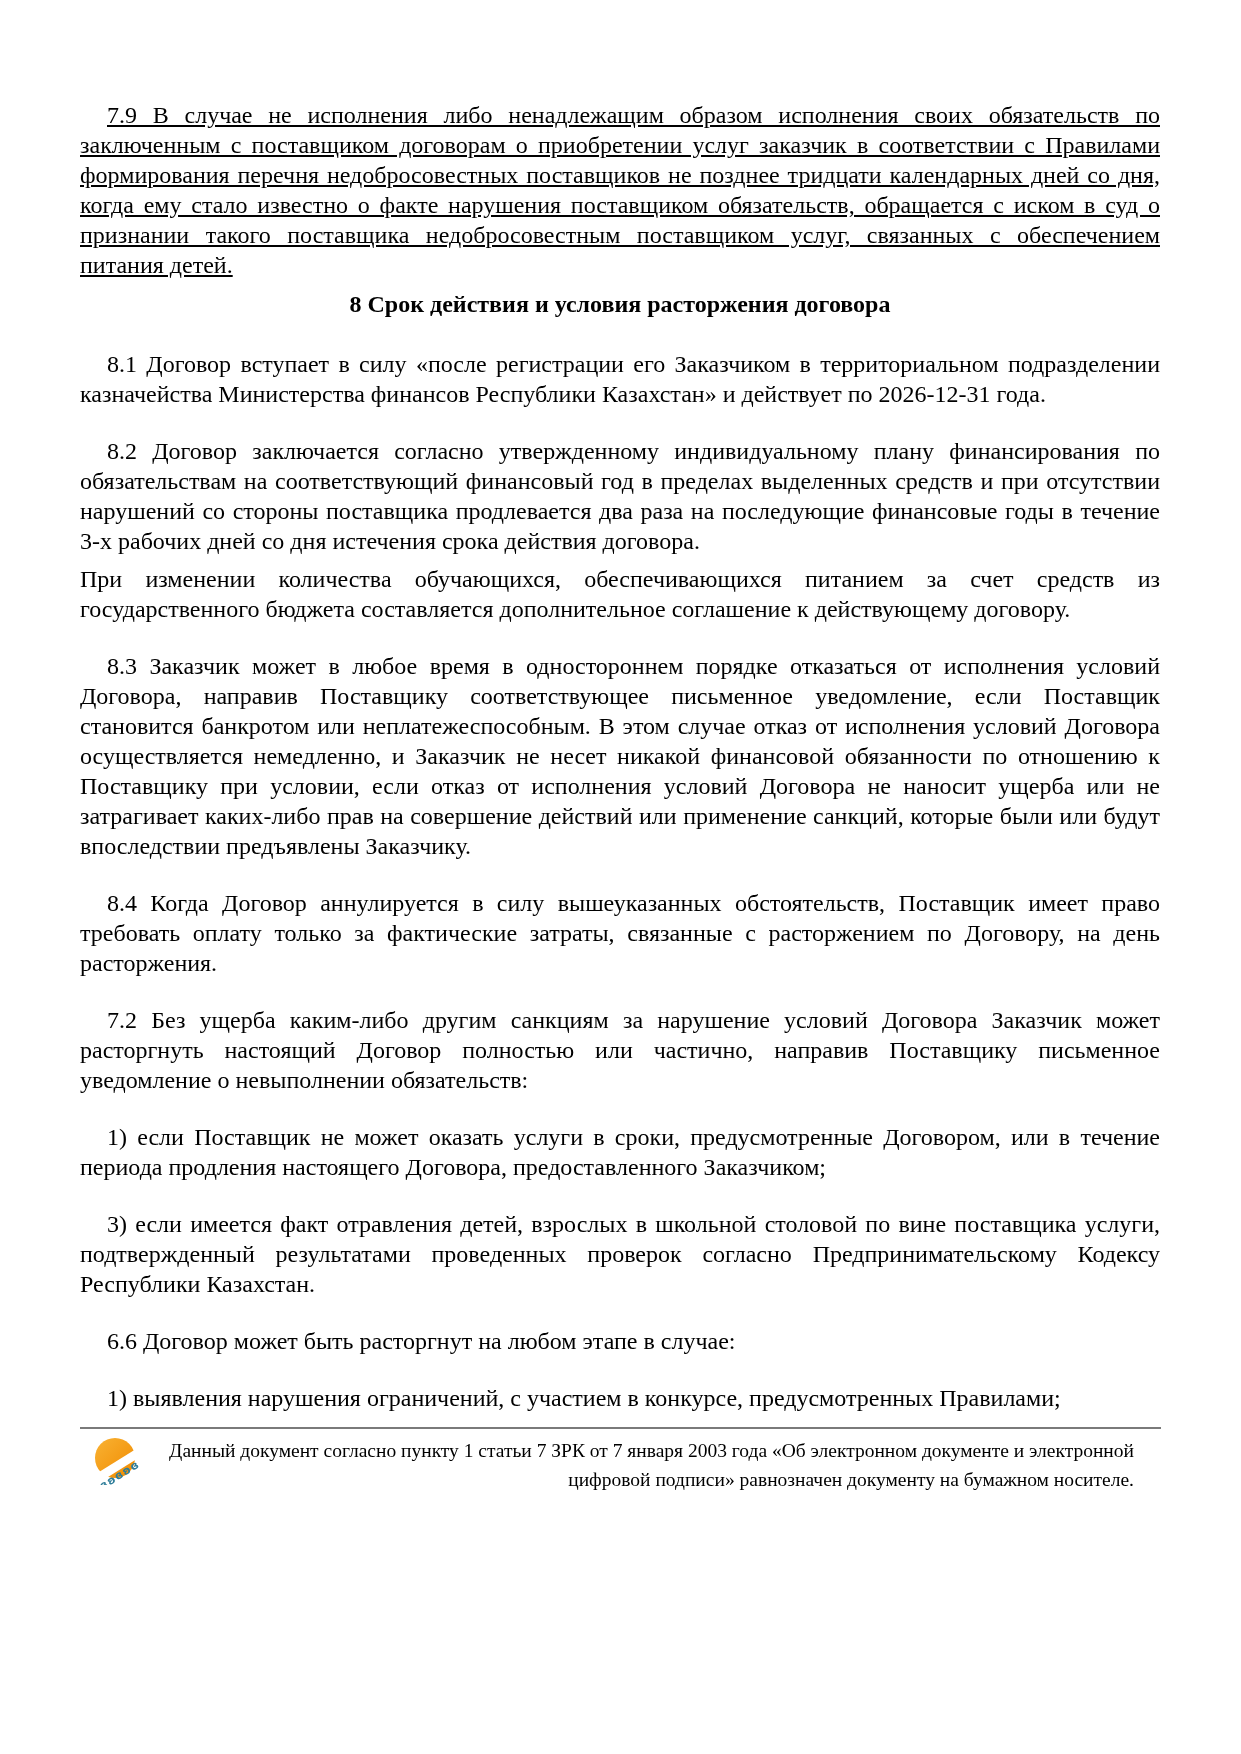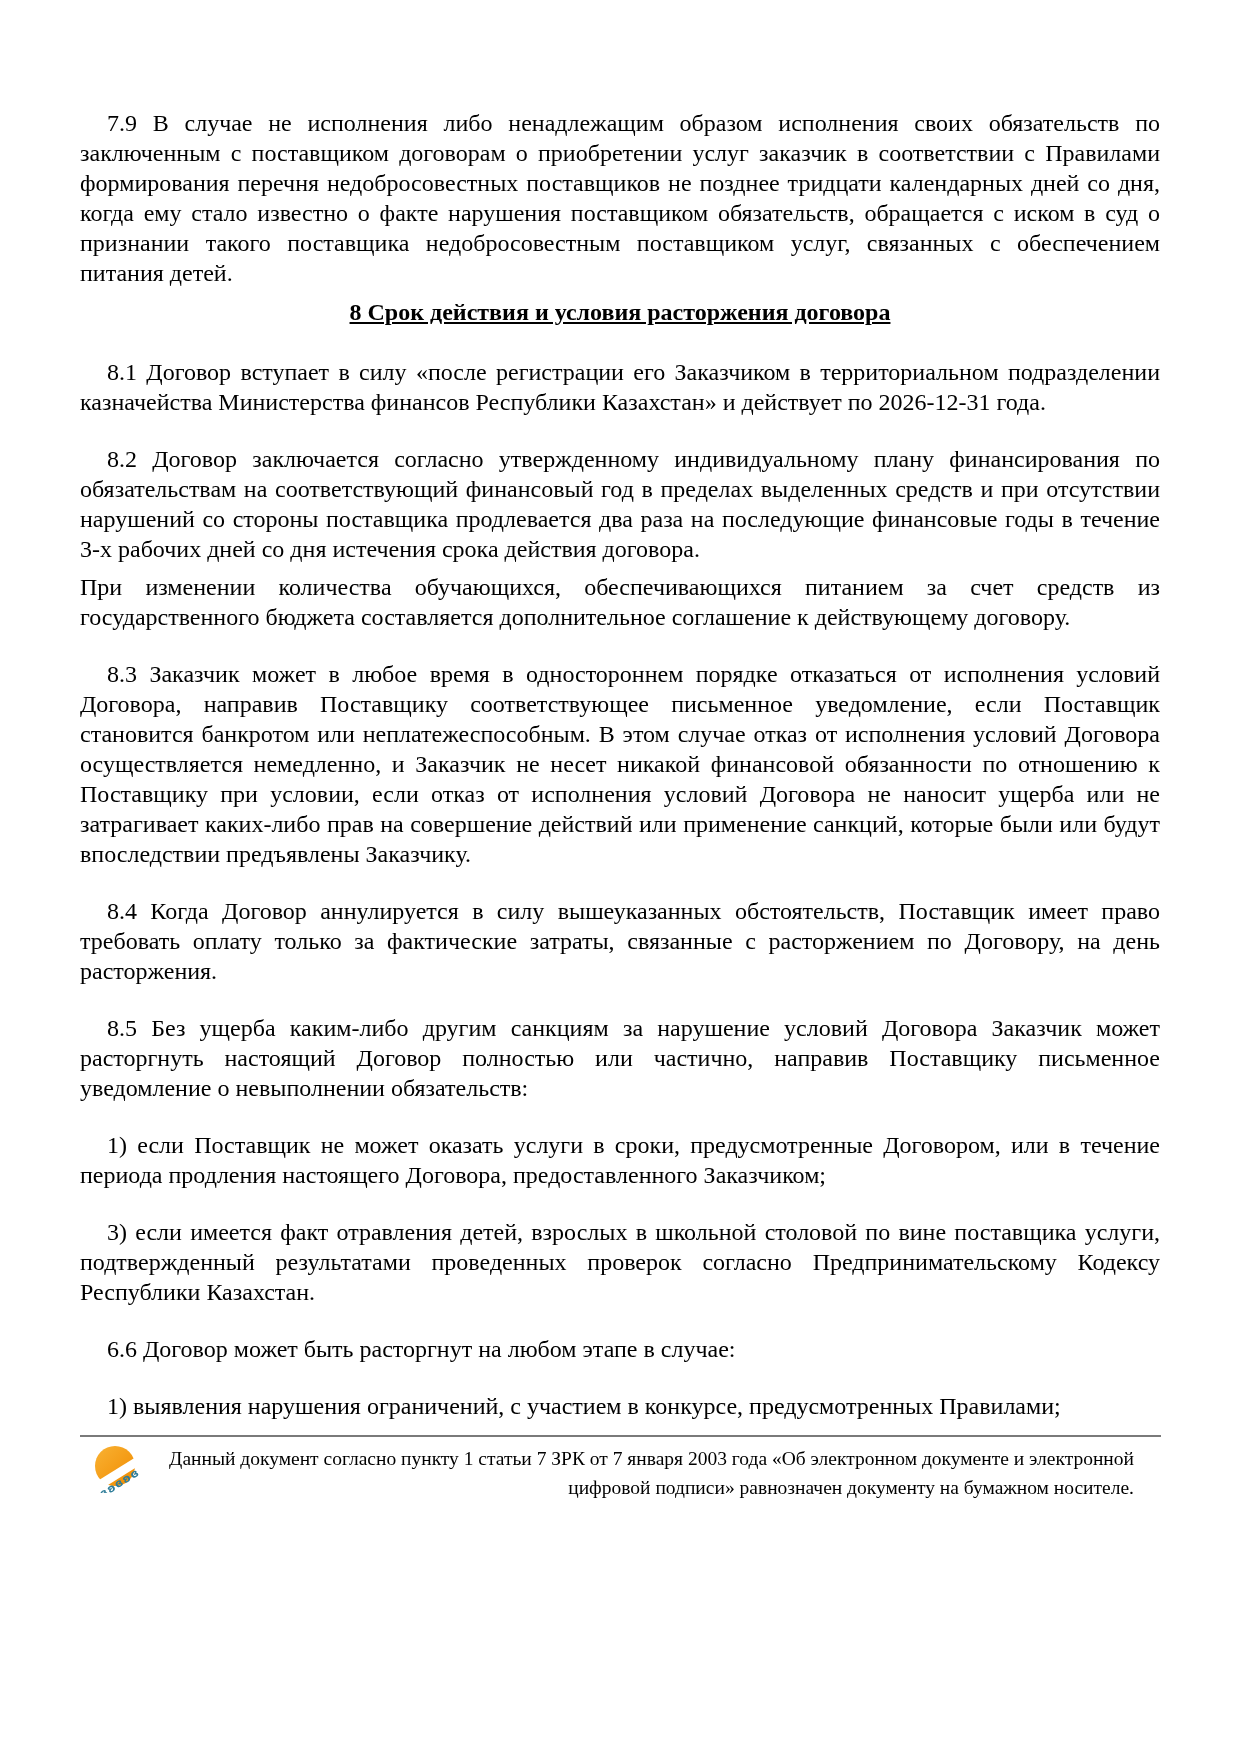--- a/index.html
+++ b/index.html
@@ -18,34 +18,34 @@
     padding: 96px 81px 0 80px;
     font-size: 24px;
     line-height: 30px;
     text-align: justify;
   }
   .para {
     margin: 27px 0 0 0;
     text-indent: 27px;
   }
   .para.first {
-    margin-top: 12px;
+    margin-top: 4px;
+    text-decoration: underline;
   }
   .para.cont {
     margin-top: 8px;
     text-indent: 0;
   }
   .heading {
     margin: 9px 0 30px 0;
     text-align: center;
     text-indent: 0;
     font-weight: bold;
     font-size: 24px;
     line-height: 30px;
-    text-decoration: underline;
   }
   .footer {
     margin: 14px 80px 0 80px;
     border-top: 2px solid #7a7a7a;
     padding-top: 7px;
     display: flex;
     align-items: flex-start;
     gap: 9px;
   }
   .footer .logo {
@@ -65,21 +65,21 @@
 <body>
 
 <div class="doc">
   <p class="para first">7.9 В случае не исполнения либо ненадлежащим образом исполнения своих обязательств по заключенным с поставщиком договорам о приобретении услуг заказчик в соответствии с Правилами формирования перечня недобросовестных поставщиков не позднее тридцати календарных дней со дня, когда ему стало известно о факте нарушения поставщиком обязательств, обращается с иском в суд о признании такого поставщика недобросовестным поставщиком услуг, связанных с обеспечением питания детей.</p>
   <p class="heading">8 Срок действия и условия расторжения договора</p>
   <p class="para">8.1 Договор вступает в силу «после регистрации его Заказчиком в территориальном подразделении казначейства Министерства финансов Республики Казахстан» и действует по 2026-12-31 года.</p>
   <p class="para">8.2 Договор заключается согласно утвержденному индивидуальному плану финансирования по обязательствам на соответствующий финансовый год в пределах выделенных средств и при отсутствии нарушений со стороны поставщика продлевается два раза на последующие финансовые годы в течение 3-х рабочих дней со дня истечения срока действия договора.</p>
   <p class="para cont">При изменении количества обучающихся, обеспечивающихся питанием за счет средств из государственного бюджета составляется дополнительное соглашение к действующему договору.</p>
   <p class="para">8.3 Заказчик может в любое время в одностороннем порядке отказаться от исполнения условий Договора, направив Поставщику соответствующее письменное уведомление, если Поставщик становится банкротом или неплатежеспособным. В этом случае отказ от исполнения условий Договора осуществляется немедленно, и Заказчик не несет никакой финансовой обязанности по отношению к Поставщику при условии, если отказ от исполнения условий Договора не наносит ущерба или не затрагивает каких-либо прав на совершение действий или применение санкций, которые были или будут впоследствии предъявлены Заказчику.</p>
   <p class="para">8.4 Когда Договор аннулируется в силу вышеуказанных обстоятельств, Поставщик имеет право требовать оплату только за фактические затраты, связанные с расторжением по Договору, на день расторжения.</p>
-  <p class="para">8.5 Без ущерба каким-либо другим санкциям за нарушение условий Договора Заказчик может расторгнуть настоящий Договор полностью или частично, направив Поставщику письменное уведомление о невыполнении обязательств:</p>
+  <p class="para">7.2 Без ущерба каким-либо другим санкциям за нарушение условий Договора Заказчик может расторгнуть настоящий Договор полностью или частично, направив Поставщику письменное уведомление о невыполнении обязательств:</p>
   <p class="para">1) если Поставщик не может оказать услуги в сроки, предусмотренные Договором, или в течение периода продления настоящего Договора, предоставленного Заказчиком;</p>
   <p class="para">3) если имеется факт отравления детей, взрослых в школьной столовой по вине поставщика услуги, подтвержденный результатами проведенных проверок согласно Предпринимательскому Кодексу Республики Казахстан.</p>
   <p class="para">6.6 Договор может быть расторгнут на любом этапе в случае:</p>
   <p class="para">1) выявления нарушения ограничений, с участием в конкурсе, предусмотренных Правилами;</p>
 </div>
 
 <div class="footer">
   <span class="logo">
     <svg width="49" height="49" viewBox="0 0 49 49" xmlns="http://www.w3.org/2000/svg">
       <defs>

